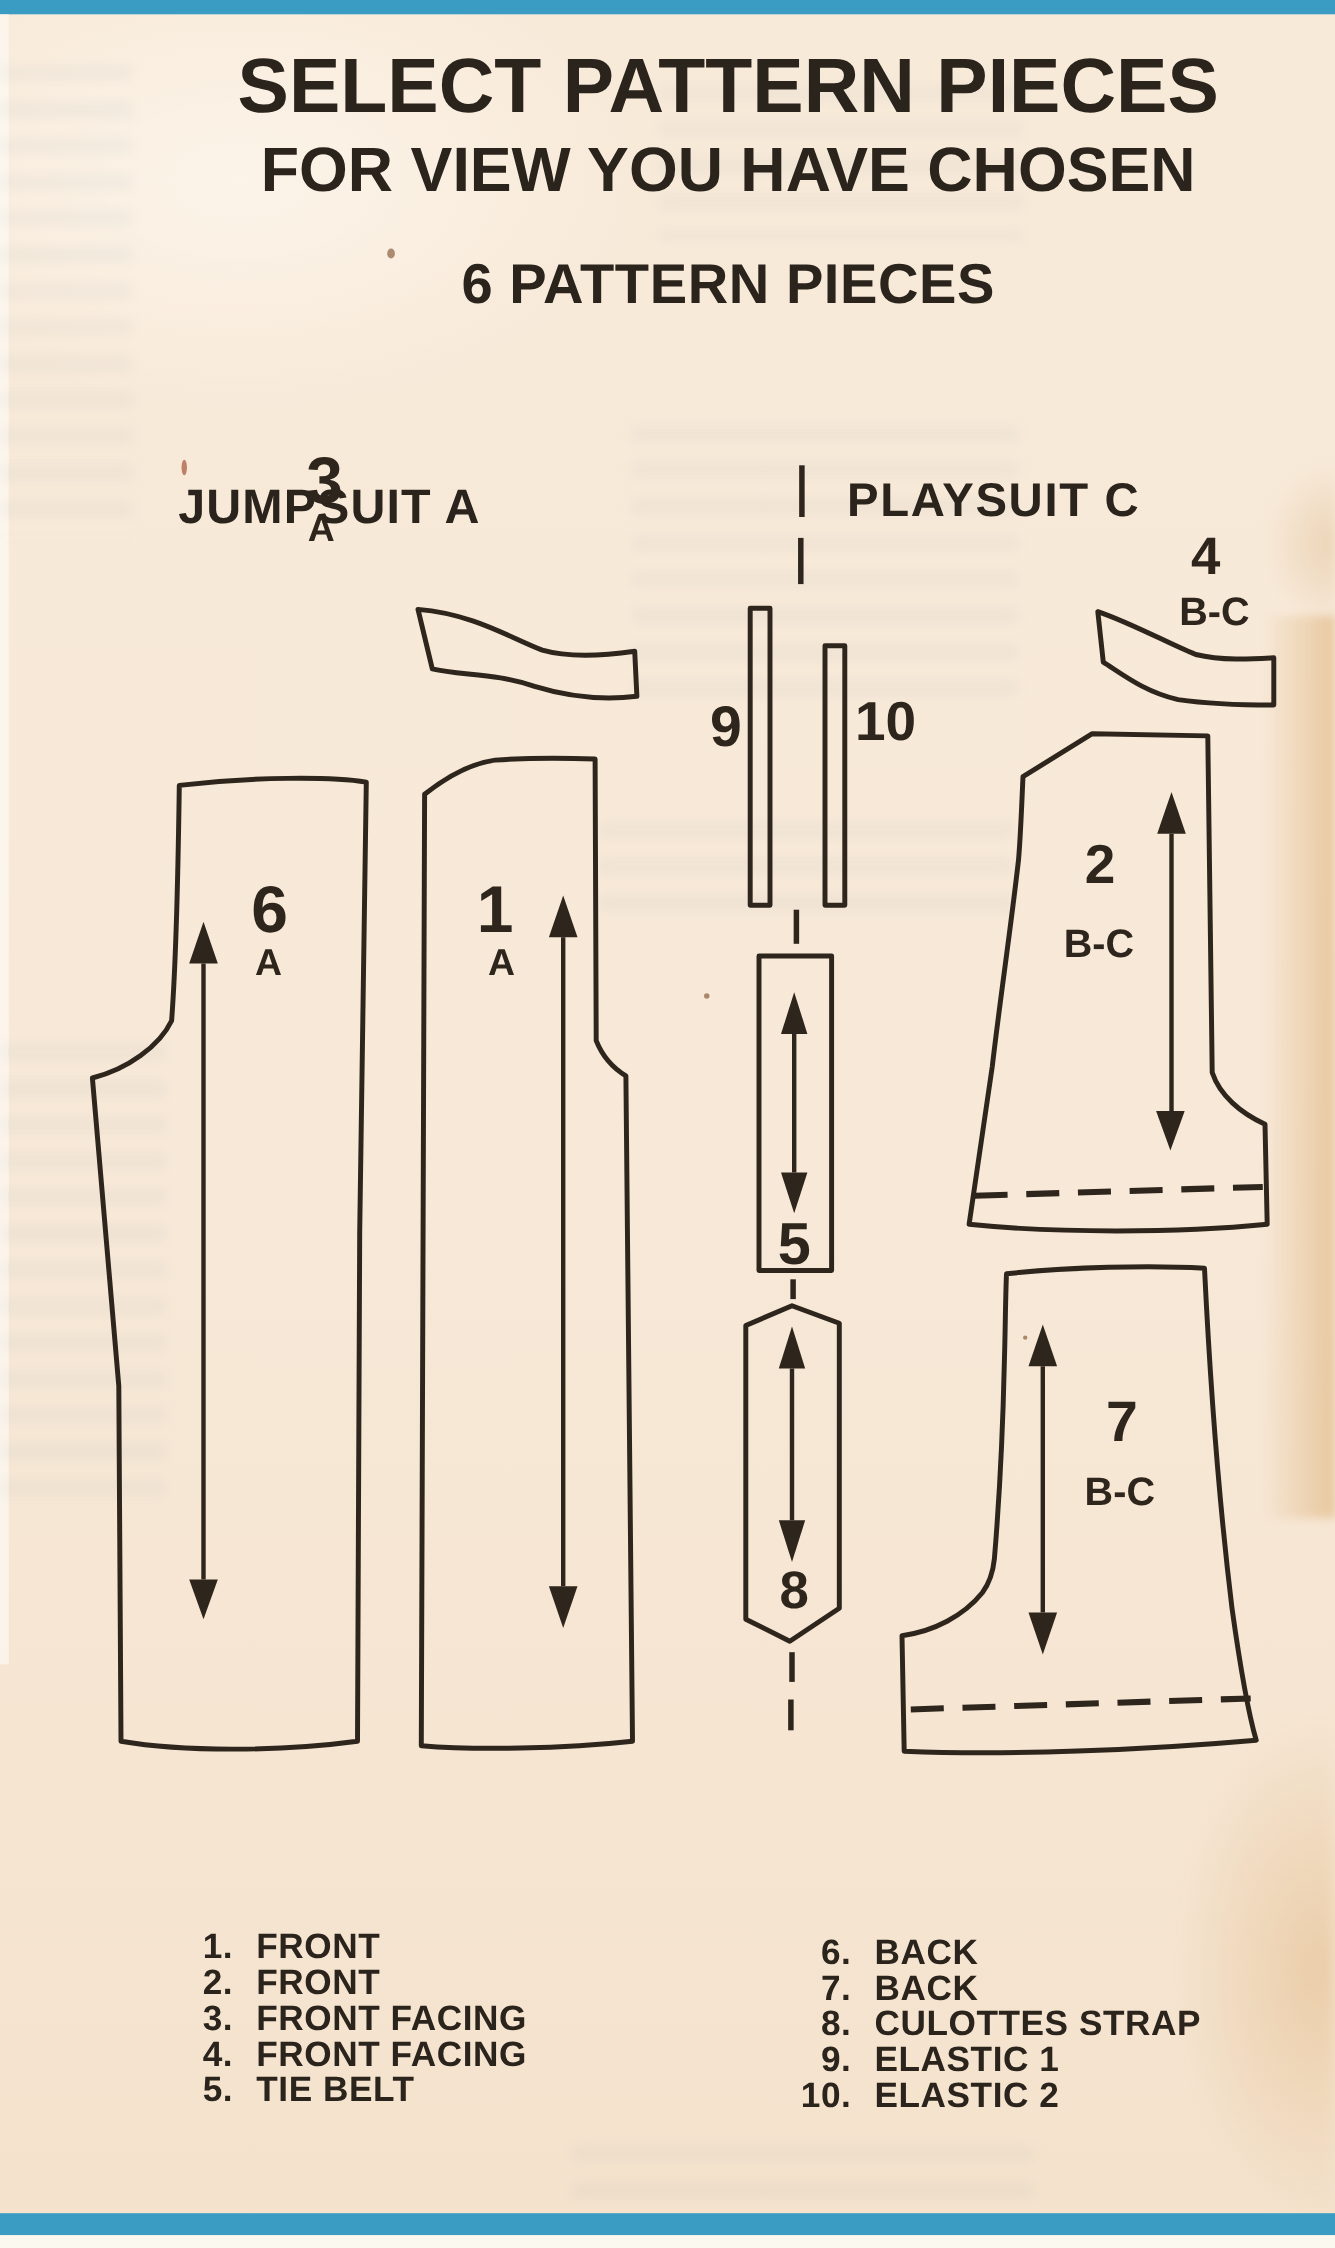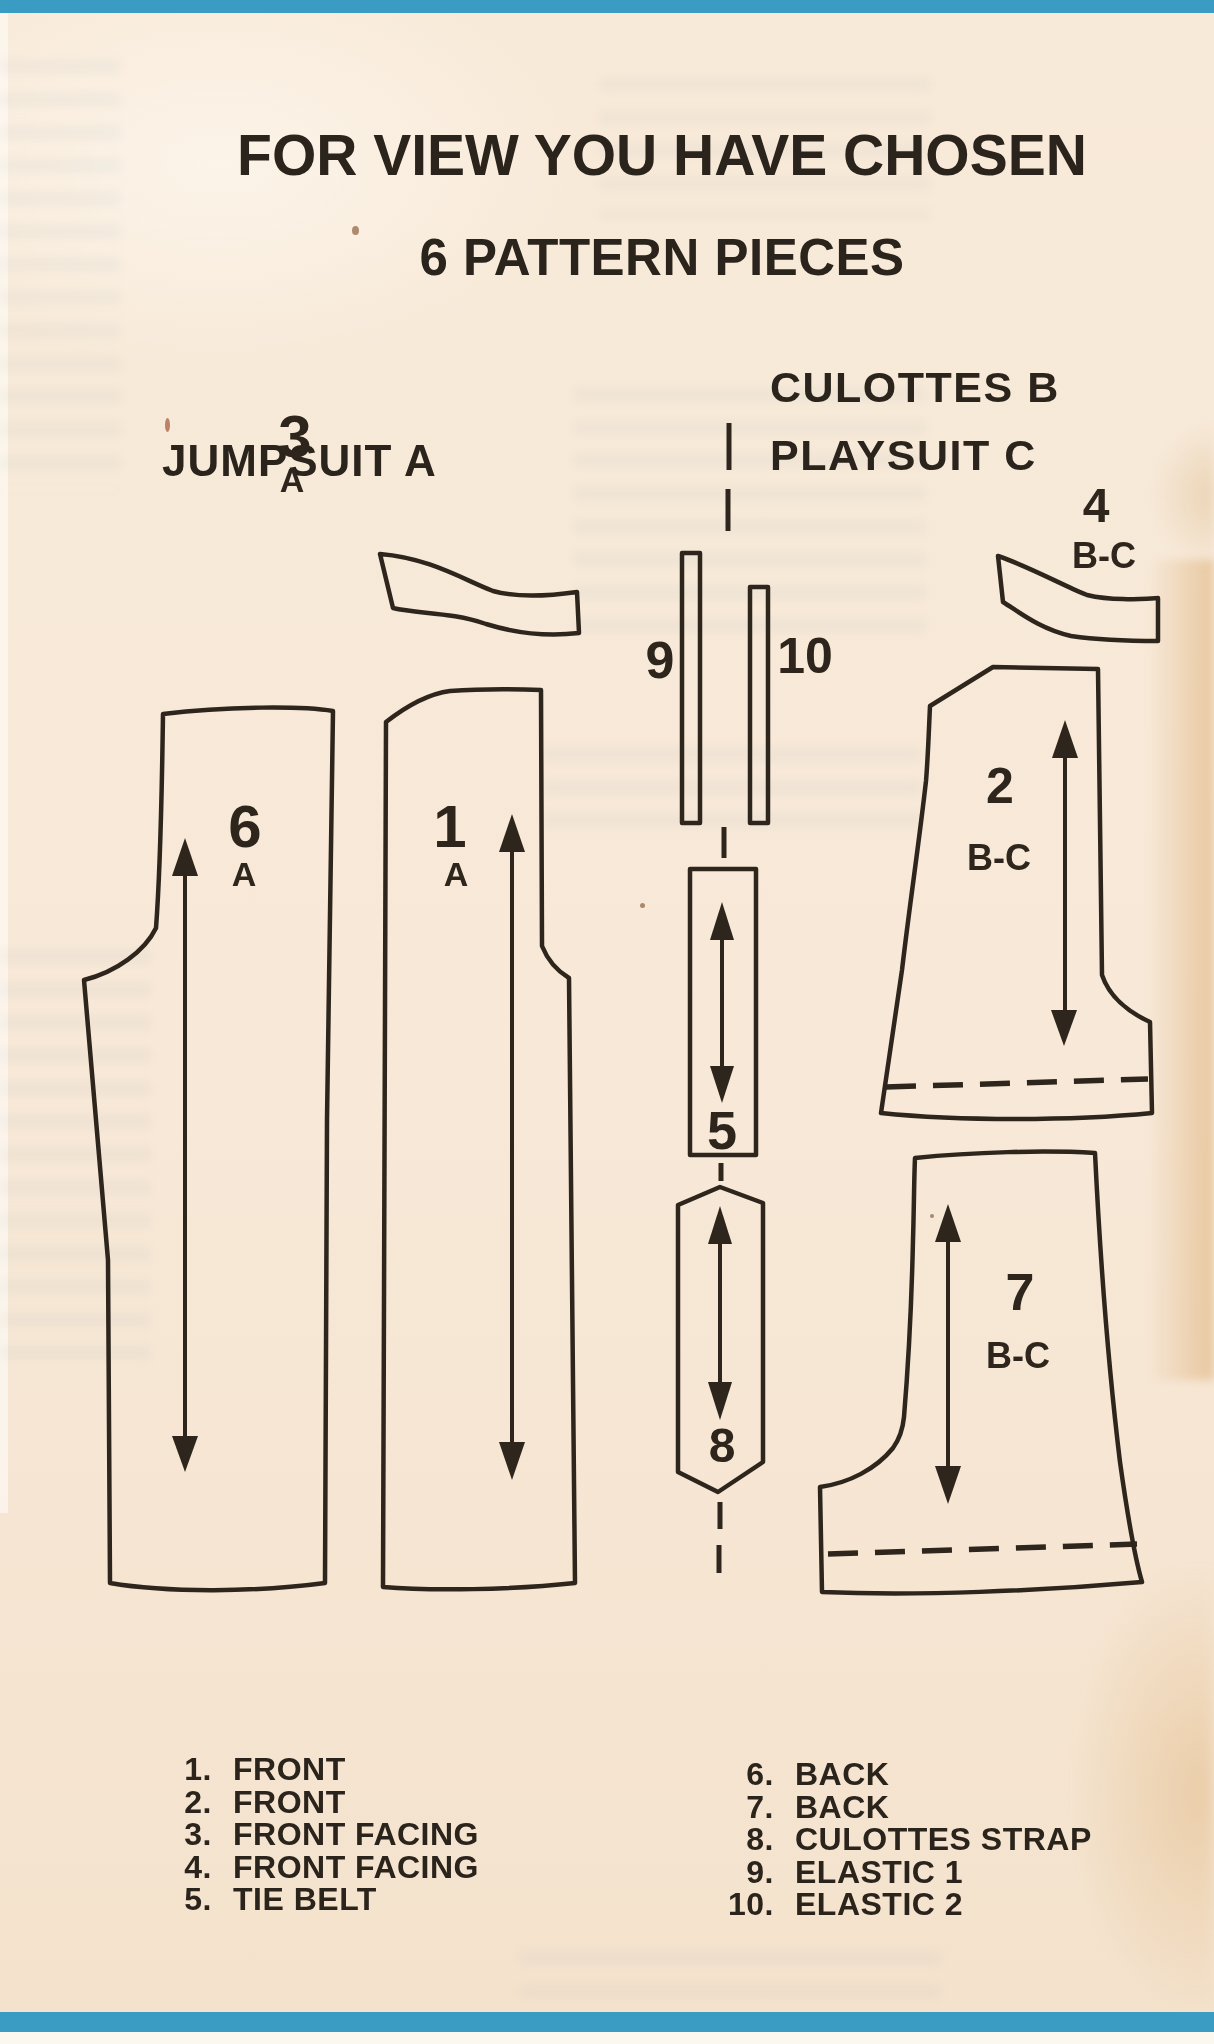--- a/index.html
+++ b/index.html
@@ -67,25 +67,25 @@
   <div class="bleed" style="left:0px;top:950px;width:150px;height:420px;"></div>
 
   <div class="stain s1"></div>
   <div class="stain s2"></div>
   <div class="stain s3"></div>
   <div class="speck" style="left:352px;top:226px;width:7px;height:9px;"></div>
   <div class="speck" style="left:165px;top:418px;width:5px;height:14px;background:rgba(150,60,30,0.6);"></div>
   <div class="speck" style="left:640px;top:903px;width:5px;height:5px;"></div>
   <div class="speck" style="left:930px;top:1214px;width:4px;height:4px;"></div>
 
+  <div class="title-block t1">SELECT PATTERN PIECES</div>
   <div class="title-block t2">FOR VIEW YOU HAVE CHOSEN</div>
   <div class="title-block t3">6 PATTERN PIECES</div>
 
   <div class="hdr sec-jumpsuit">JUMPSUIT A</div>
-  <div class="hdr sec-culottes">CULOTTES B</div>
   <div class="hdr sec-playsuit">PLAYSUIT C</div>
 
   <svg class="diagram" width="1214" height="2044" viewBox="0 0 1214 2044">
 
     <g>
       <line class="sep" x1="729" y1="423" x2="729" y2="470"></line>
       <line class="sep" x1="728" y1="489" x2="728" y2="531"></line>
       <line class="sep" x1="724" y1="827" x2="724" y2="858"></line>
       <line class="sep" x1="721" y1="1163" x2="721" y2="1181"></line>
       <line class="sep" x1="720" y1="1502" x2="720" y2="1529"></line>

